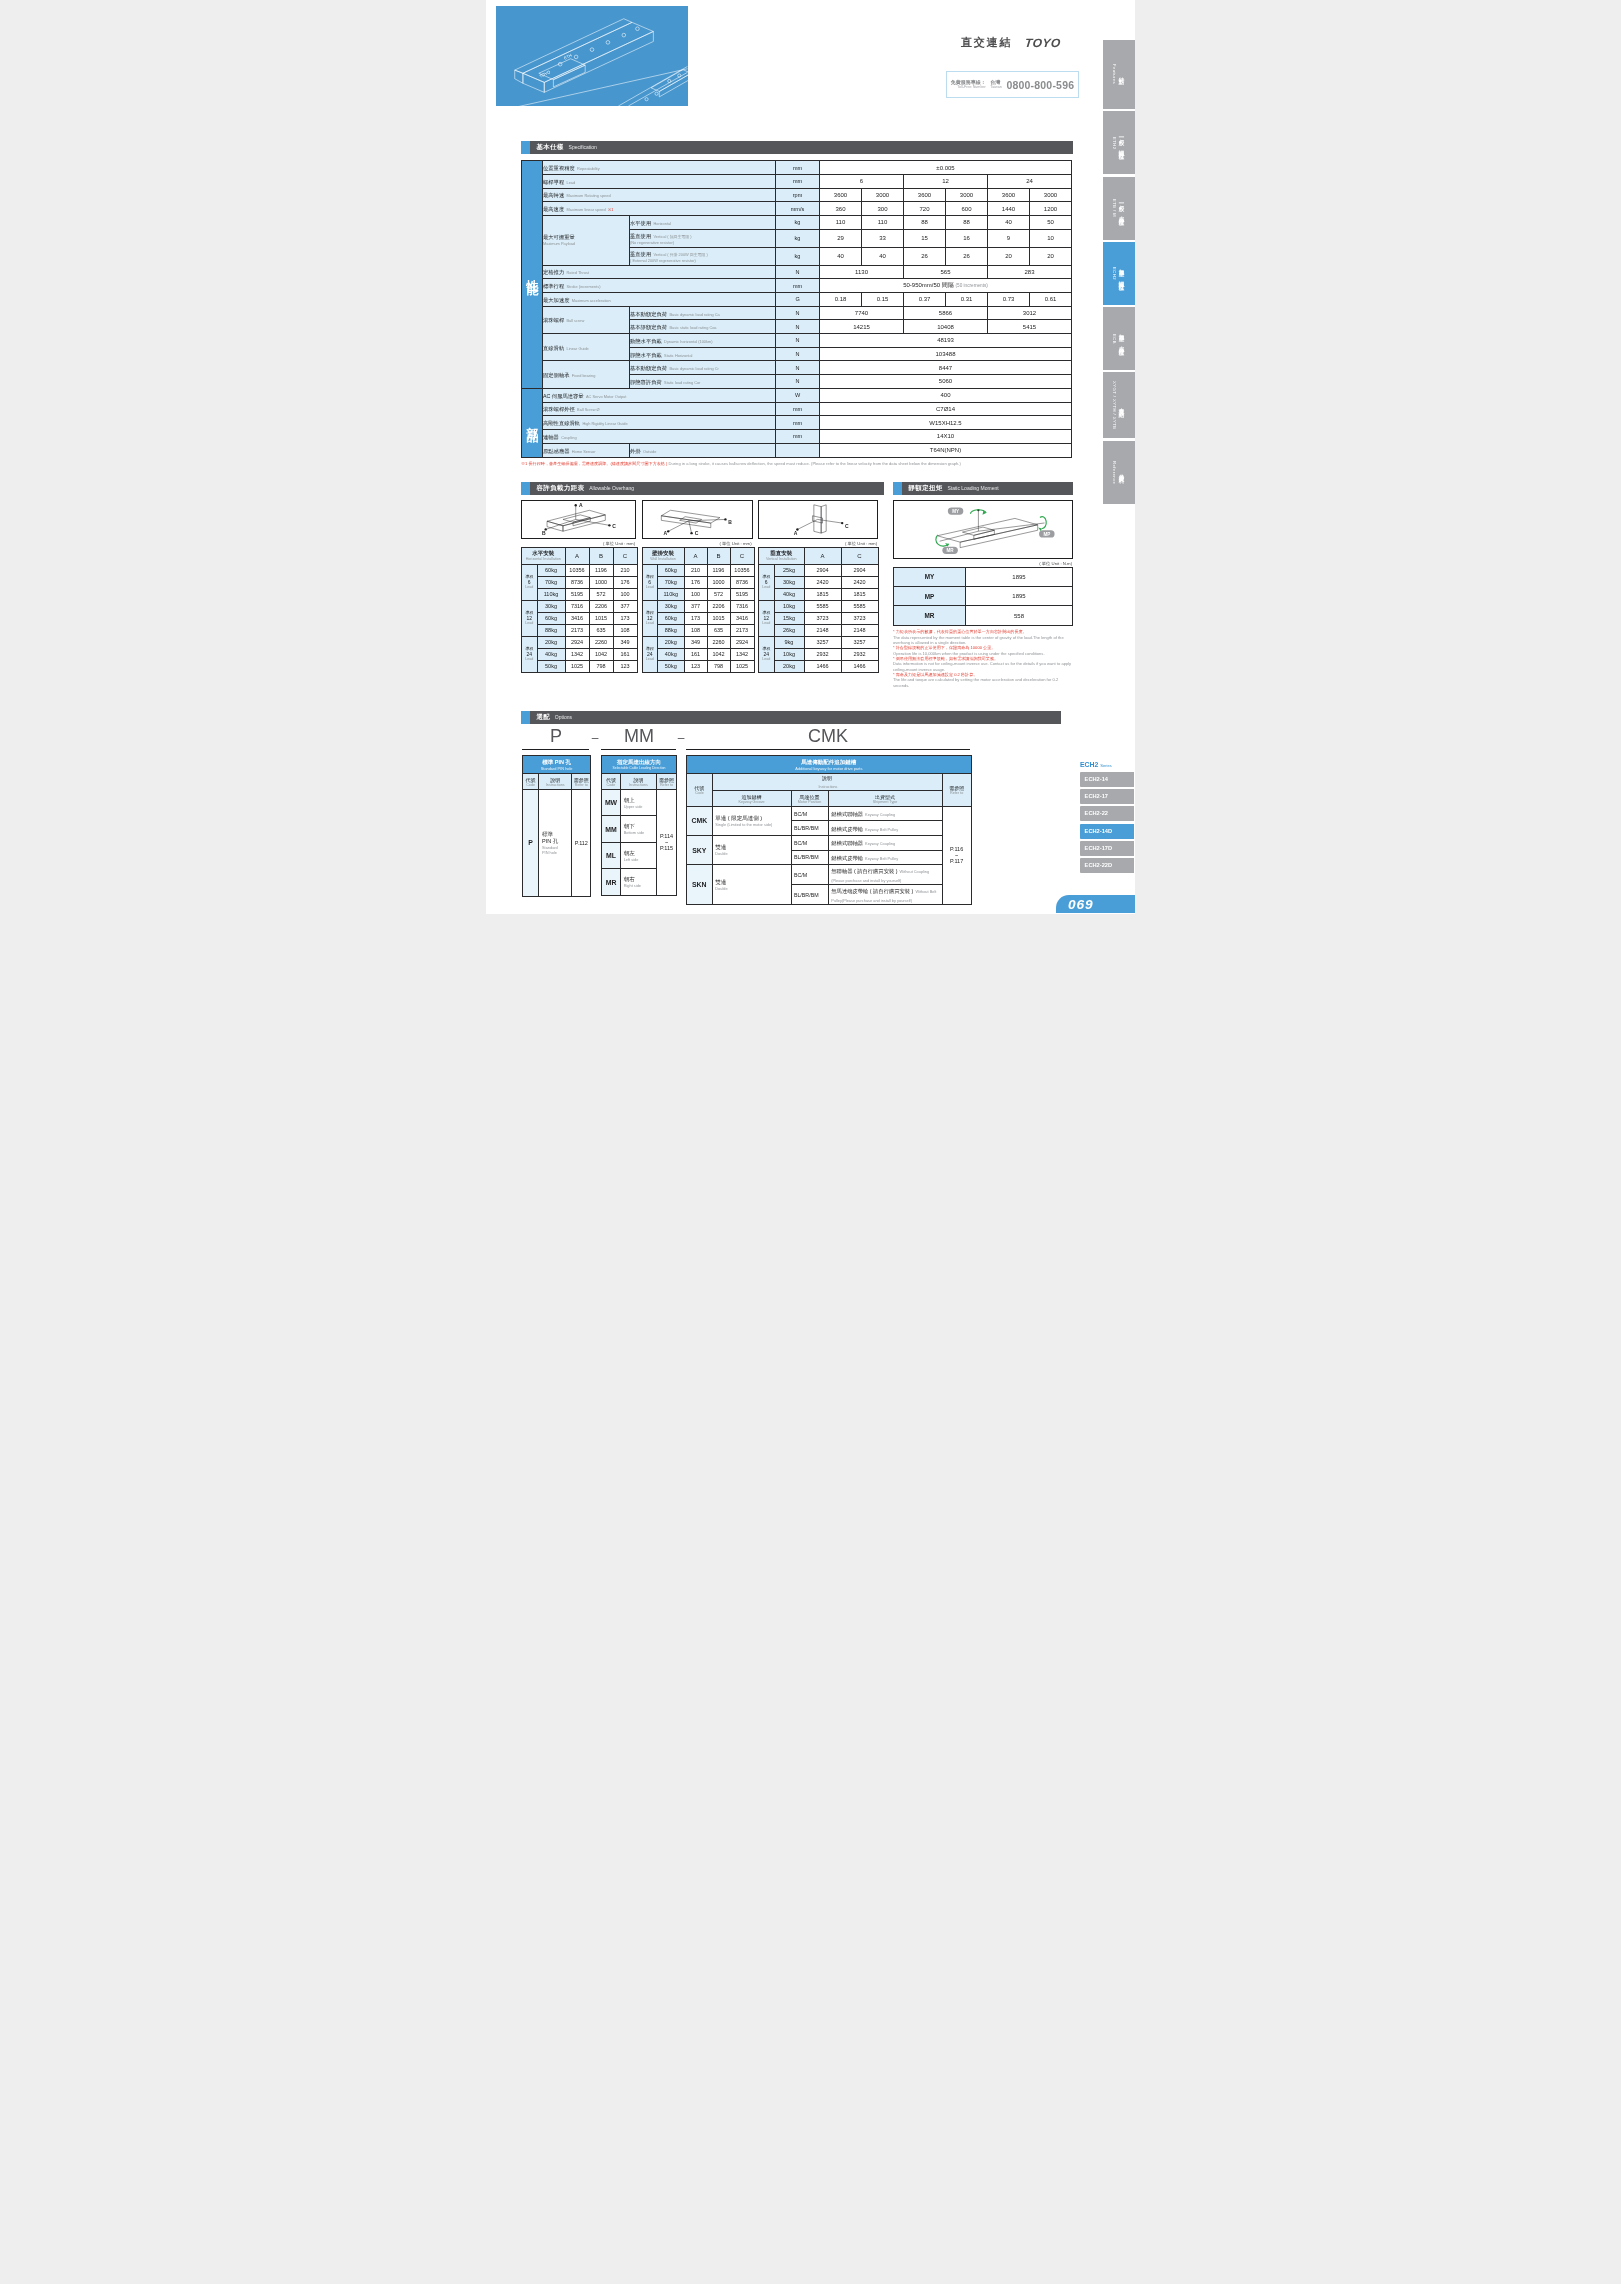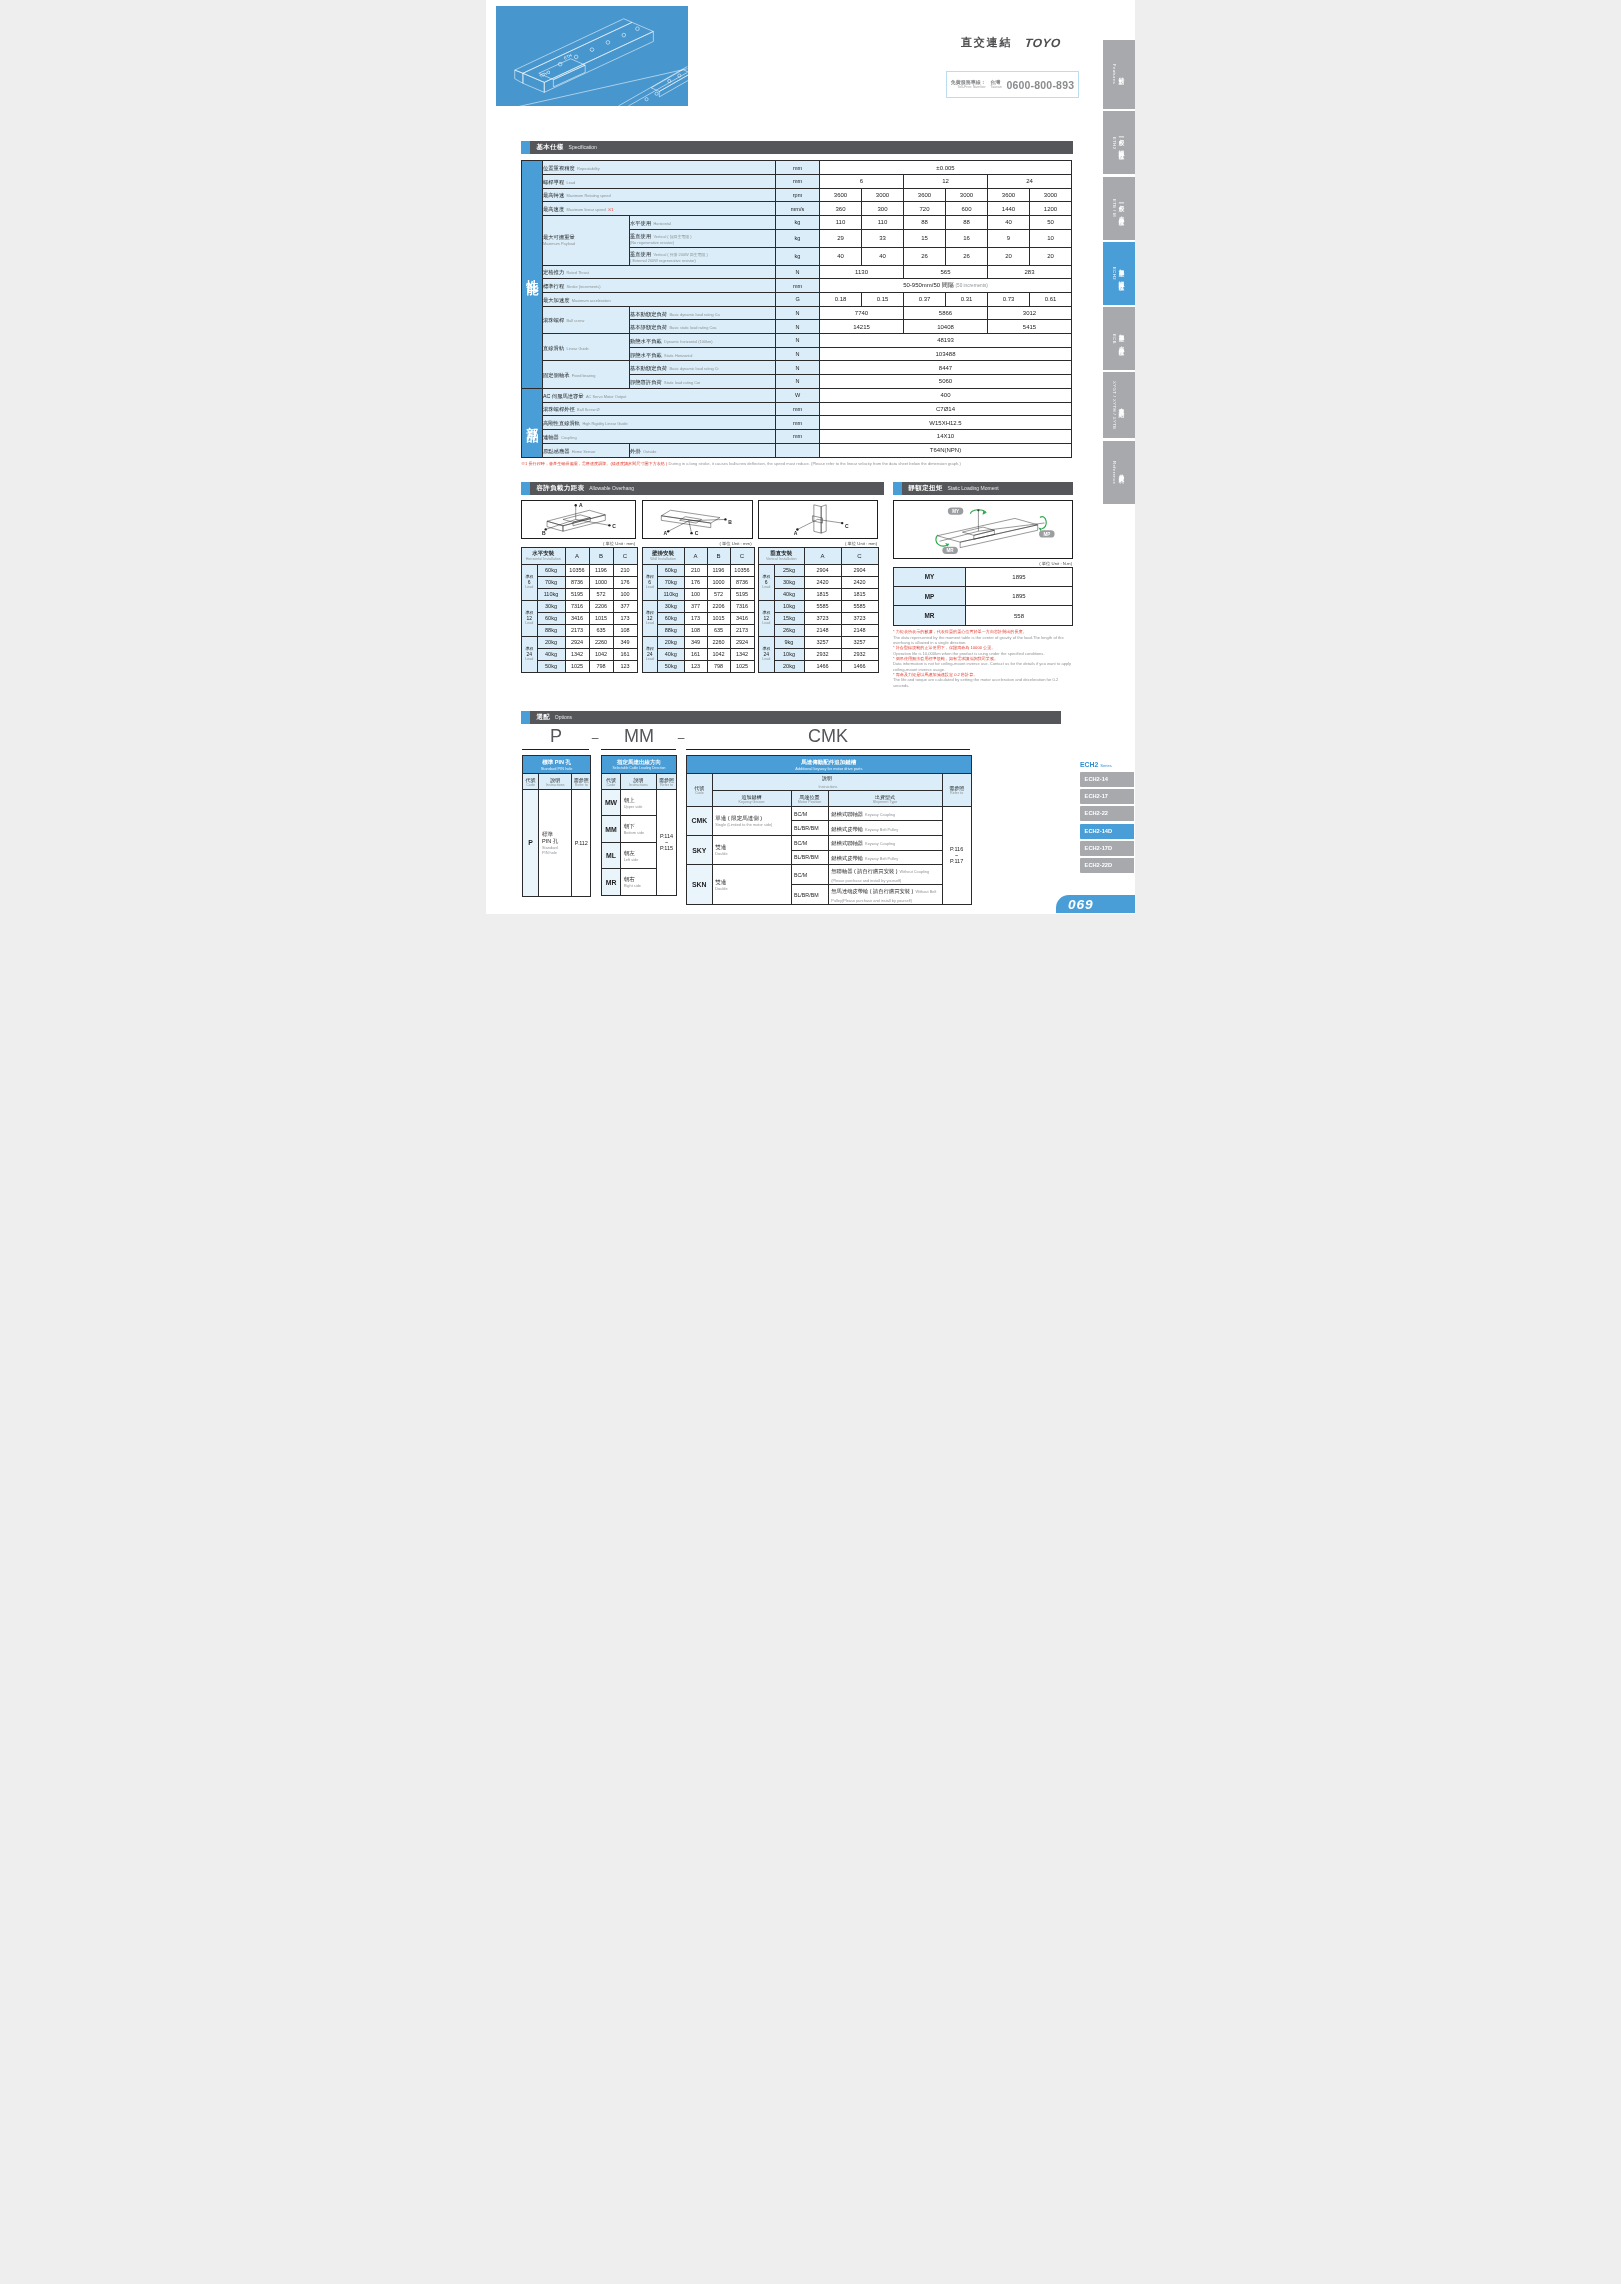--- a/index.html
+++ b/index.html
@@ -153,21 +153,21 @@
 
   <div class="tollfree">
     <span class="tf-col" style="text-align:right">
       <span class="tf-zh">免費服務專線：</span>
       <span class="tf-en">Toll-Free Number</span>
     </span>
     <span class="tf-col">
       <span class="tf-zh">台灣</span>
       <span class="tf-en">Taiwan</span>
     </span>
-    <span class="tf-num">0600-800-893</span>
+    <span class="tf-num">0800-800-596</span>
   </div>
 
   <div class="sidebar">
     <div class="tab" style="height:69px">
       <span class="ven">Features</span>
       <span class="vzh">特點</span>
       </div>
     <div class="tab" style="height:63px">
       <span class="ven">ETH2</span>
       <span class="vzh">一般 / 螺桿仕樣</span>

